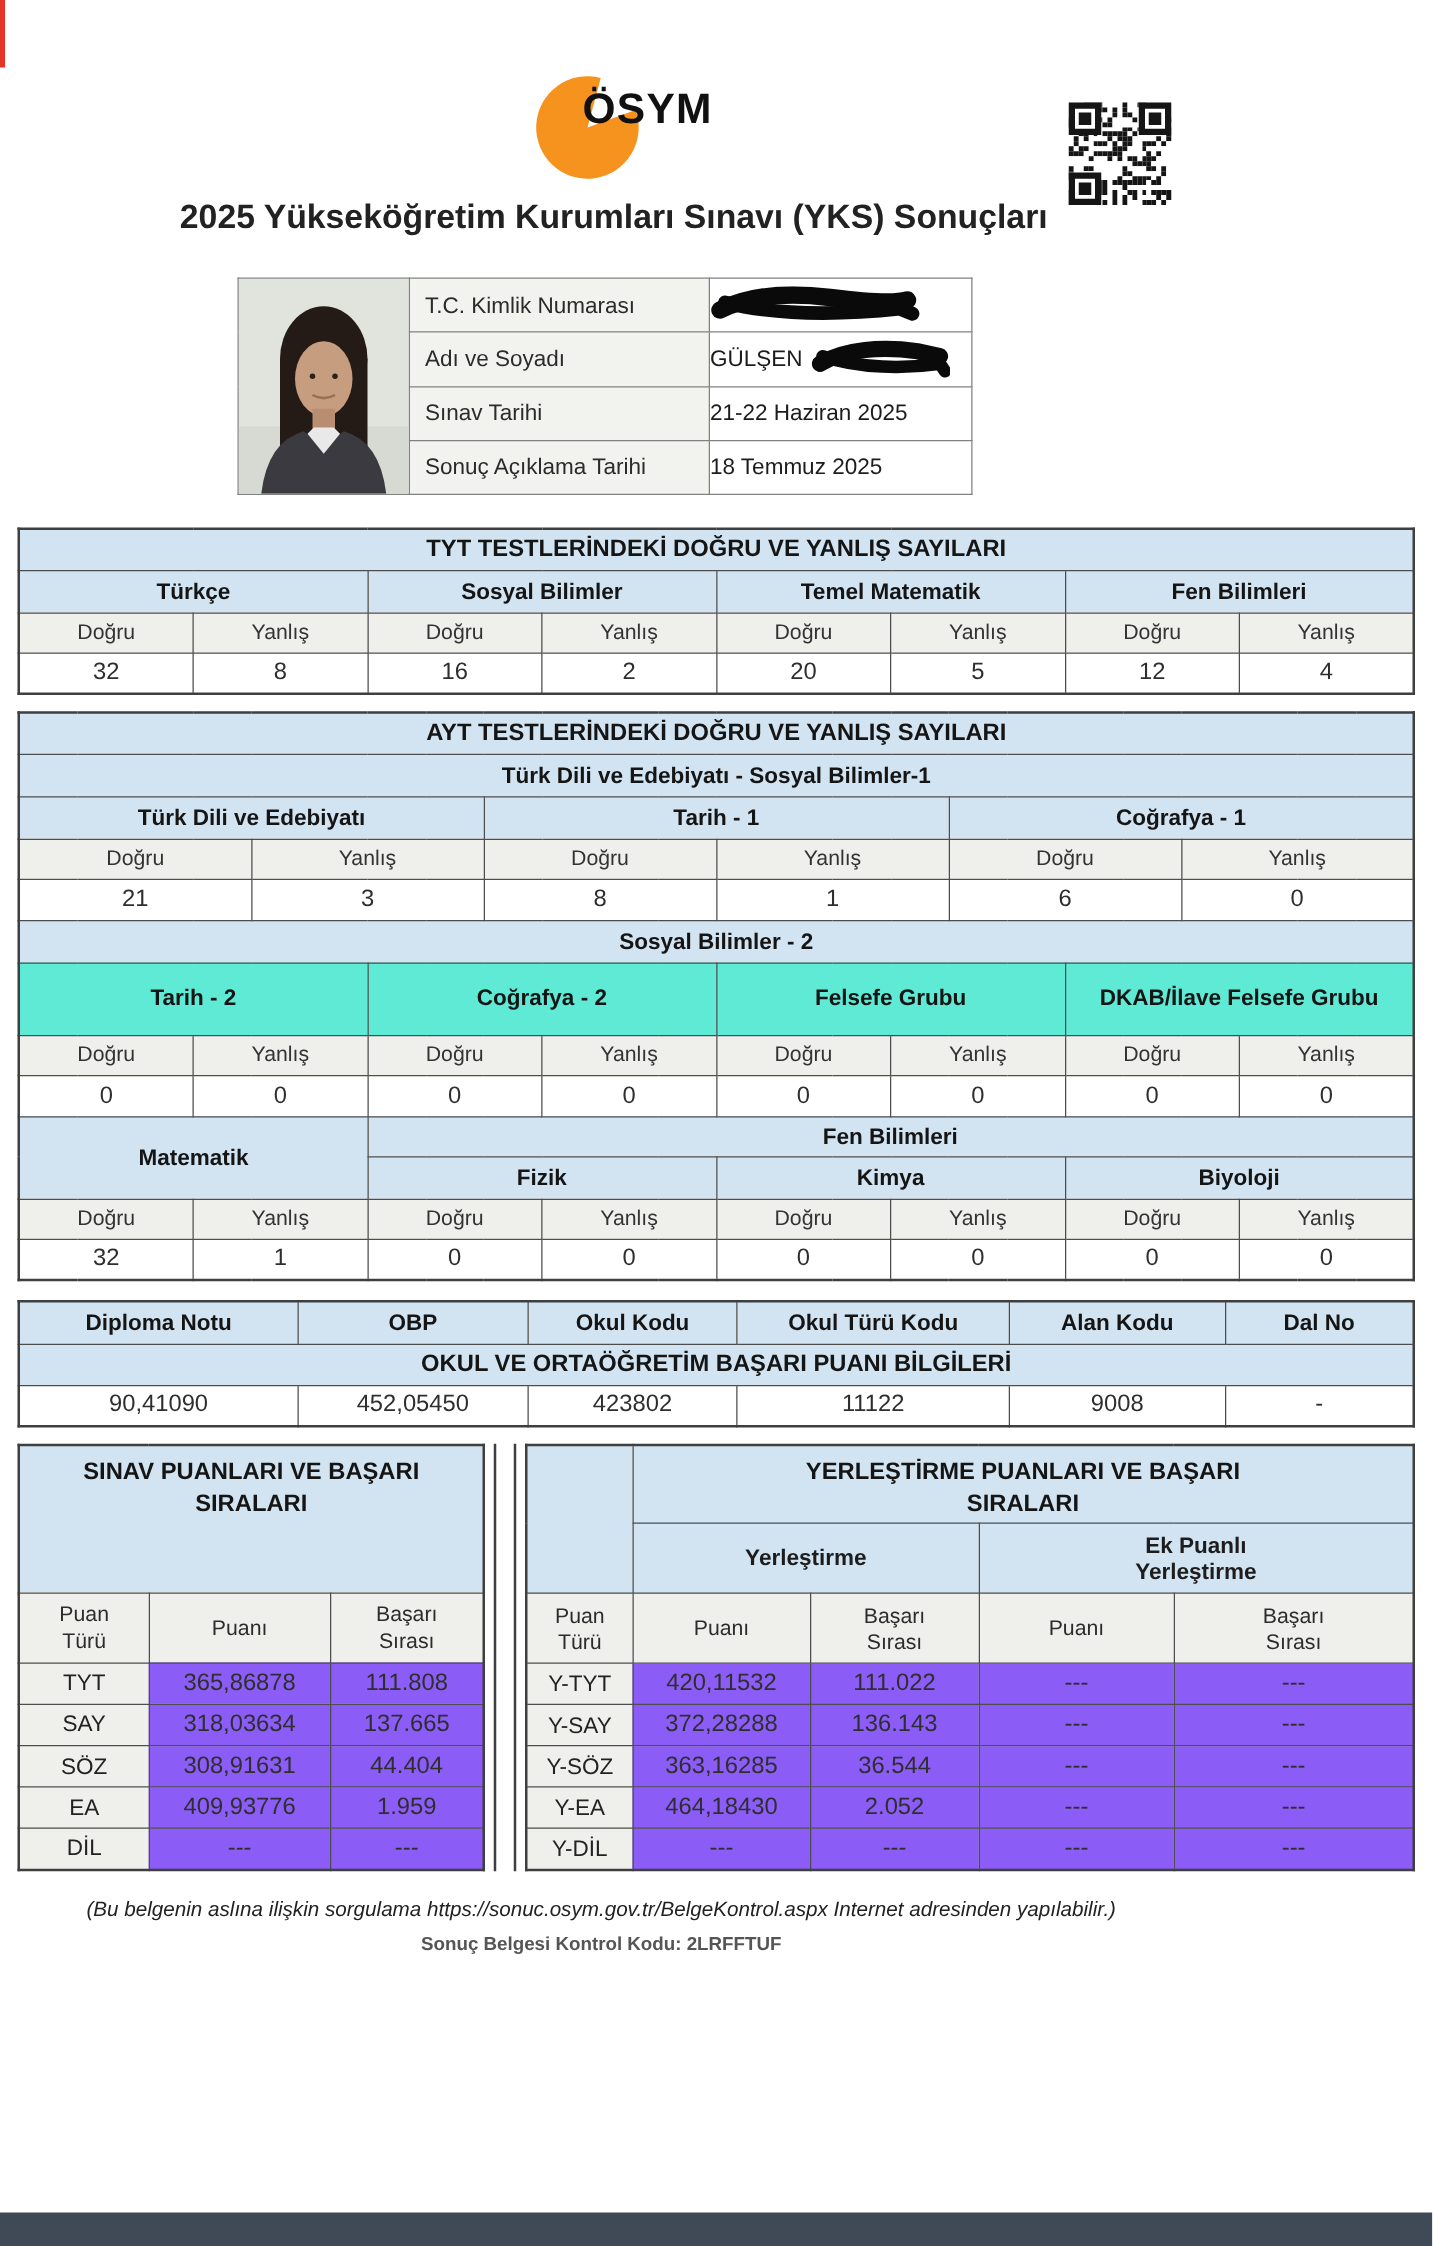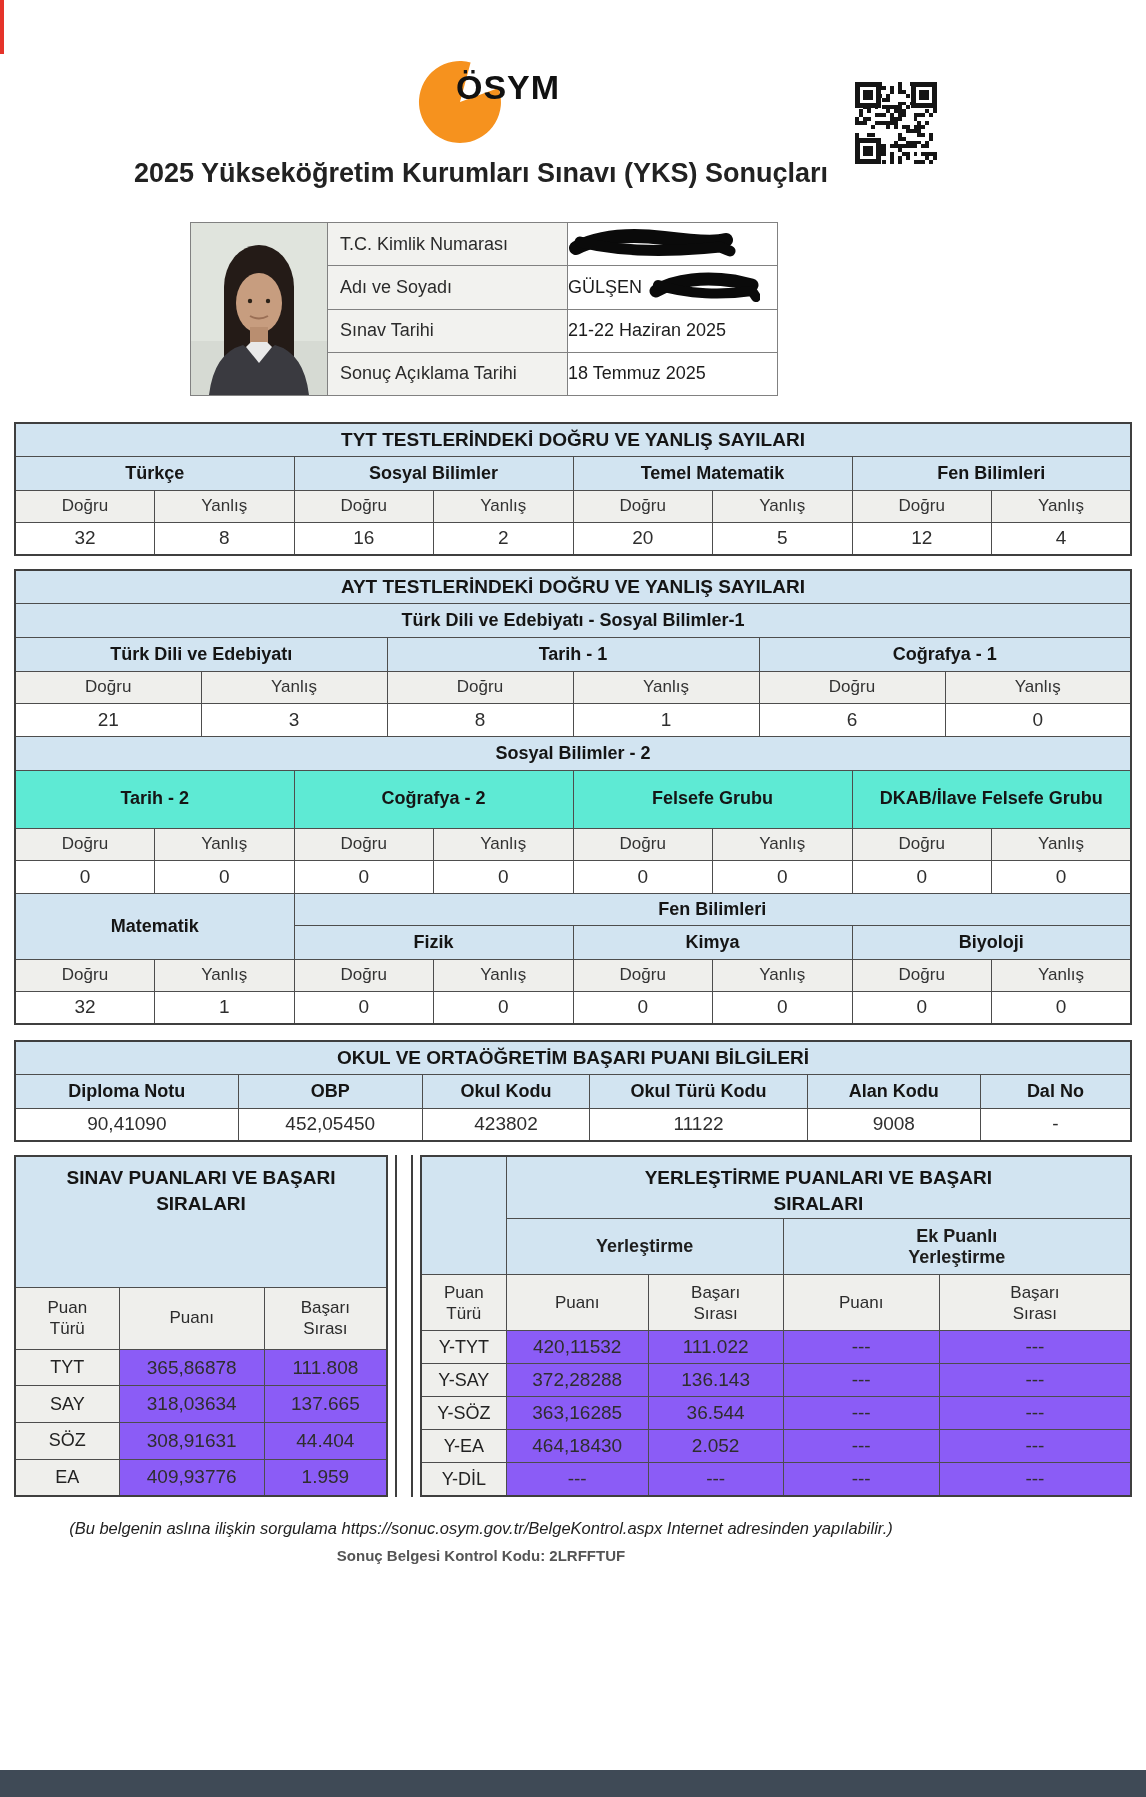--- a/index.html
+++ b/index.html
@@ -2,21 +2,21 @@
 <html><head>
 <meta charset="utf-8">
 <style>
   html,body{margin:0;padding:0;background:#ffffff;}
   .page{position:relative;width:1146px;height:1797px;background:#ffffff;overflow:hidden;
         font-family:"Liberation Sans",sans-serif;color:#1d1d1d;}
   .red-mark{position:absolute;left:0;top:0;width:4px;height:54px;background:#e5332a;}
 
   
   .header{position:relative;height:214px;}
-  .center-col{position:absolute;left:0;top:0;width:962px;height:214px;}
+  .center-col{position:absolute;left:10px;top:0;width:962px;height:214px;}
   .logo{position:absolute;left:418px;top:52px;width:130px;height:94px;}
   .logo svg{position:absolute;left:0;top:0;}
   .logo-text{position:absolute;left:38px;top:16px;font-size:34px;font-weight:bold;color:#111;letter-spacing:1px;}
   .doc-title{position:absolute;left:0;top:158px;width:100%;margin:0;text-align:center;
              font-size:27px;font-weight:bold;color:#222;}
   .qr{position:absolute;left:855px;top:82px;width:82px;height:82px;}
   .qr-grid{display:grid;grid-template-columns:repeat(21,1fr);grid-template-rows:repeat(21,1fr);width:100%;height:100%;}
   .qr-grid i{background:#fff;}
   .qr-grid i.on{background:#151515;}
   .qf{position:absolute;width:26px;height:26px;background:#fff;border:5px solid #151515;box-sizing:border-box;}
@@ -725,30 +725,30 @@
     <colgroup>
         <col style="width:20%">
         <col style="width:16.5%">
         <col style="width:15%">
         <col style="width:19.5%">
         <col style="width:15.5%">
         <col style="width:13.5%">
       </colgroup>
     <tbody>
         <tr>
-          <td colspan="6" class="c-title">OKUL VE ORTAÖĞRETİM BAŞARI PUANI BİLGİLERİ</td>
-        </tr>
-    <tr>
       <td class="c-sub">Diploma Notu</td>
       <td class="c-sub">OBP</td>
       <td class="c-sub">Okul Kodu</td>
       <td class="c-sub">Okul Türü Kodu</td>
       <td class="c-sub">Alan Kodu</td>
       <td class="c-sub">Dal No</td>
     </tr>
+    <tr>
+          <td colspan="6" class="c-title">OKUL VE ORTAÖĞRETİM BAŞARI PUANI BİLGİLERİ</td>
+        </tr>
     <tr>
       <td class="c-val">90,41090</td>
       <td class="c-val">452,05450</td>
       <td class="c-val">423802</td>
       <td class="c-val">11122</td>
       <td class="c-val">9008</td>
       <td class="c-val">-</td>
     </tr>
   </tbody>
     </table>
@@ -782,20 +782,25 @@
       <tr>
         <td class="typ">SÖZ</td>
         <td class="val">308,91631</td>
         <td class="val">44.404</td>
       </tr>
       <tr>
         <td class="typ">EA</td>
         <td class="val">409,93776</td>
         <td class="val">1.959</td>
       </tr>
+      <tr>
+        <td class="typ">DİL</td>
+        <td class="val">---</td>
+        <td class="val">---</td>
+      </tr>
     </tbody>
       </table>
 
     <div class="divider"></div>
 
     <table class="score-table t-right">
       <colgroup>
           <col style="width:12%">
           <col style="width:20%">
           <col style="width:19%">

